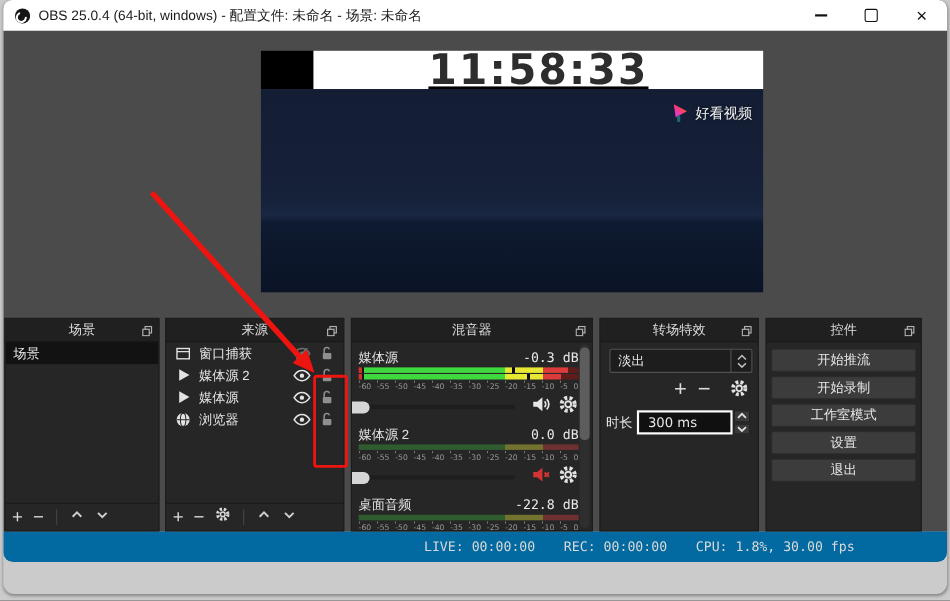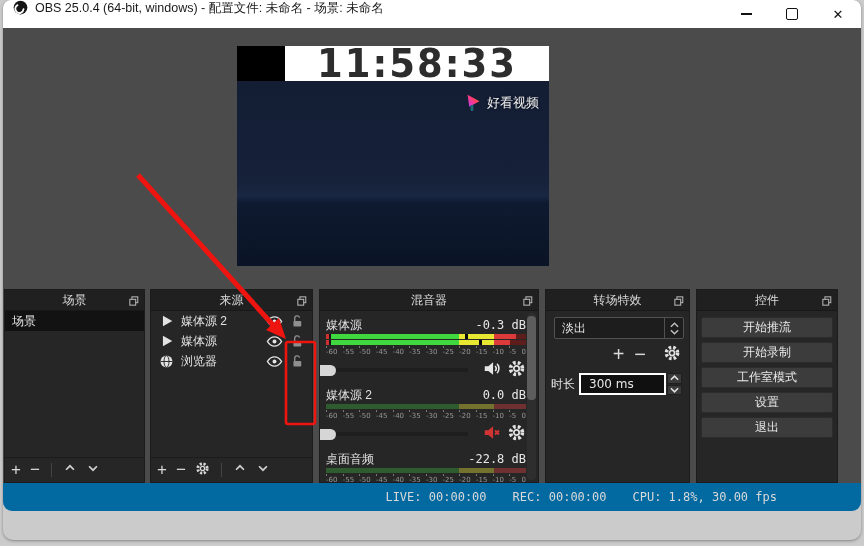--- a/index.html
+++ b/index.html
@@ -1,34 +1,34 @@
 <!DOCTYPE html>
 <html><head>
 <meta charset="utf-8">
 <style>
   html,body{margin:0;padding:0;}
   body{width:864px;height:546px;background:#cbcbcb;overflow:hidden;
        font-family:"Liberation Sans","DejaVu Sans",sans-serif;position:relative;}
   .window{position:absolute;left:3px;top:0;width:858px;height:540px;
           border-radius:8px 8px 10px 10px;overflow:hidden;box-shadow:0 1px 3px rgba(0,0,0,.35);}
   
-  .titlebar{height:28px;background:#ffffff;display:flex;border-radius:8px 8px 0 0;}
+  .titlebar{height:28px;background:#ffffff;display:flex;align-items:center;border-radius:8px 8px 0 0;}
   .titlebar .logo{margin:0 7px 0 10px;display:flex;}
   .titlebar .title{font-size:12.5px;color:#1a1a1a;flex:1;white-space:nowrap;overflow:hidden;}
   .win-btns{display:flex;height:100%;}
   .win-btn{width:46px;height:100%;display:flex;align-items:center;justify-content:center;color:#111;}
   .glyph-min{width:11px;height:1.4px;background:#111;}
   .glyph-max{width:10px;height:10px;border:1.4px solid #111;border-radius:2px;}
   .glyph-close{font-size:13px;line-height:1;}
   
   .menubar{height:29px;background:#2e2e2e;display:flex;align-items:center;padding-left:6px;gap:2px;}
   .menu-item{color:#e8e8e8;font-size:12.5px;padding:4px 9px;}
   
   .content{height:455px;background:#4b4b4b;position:relative;}
-  .video{position:absolute;left:234px;top:18px;width:312px;height:220px;overflow:hidden;}
+  .video{position:absolute;left:234px;top:18px;width:457px;height:220px;overflow:hidden;text-decoration:underline;}
   .clock-row{height:35px;display:flex;}
   .clock-black{width:48px;height:35px;background:#000;}
   .clock-white{flex:1;background:#fff;display:flex;align-items:center;justify-content:center;}
   .clock-text{font-size:37px;font-weight:bold;letter-spacing:2px;color:#2d2d2d;
               font-family:"DejaVu Sans","Liberation Sans",sans-serif;transform:scaleY(1.04);}
   .video-body{height:185px;background:linear-gradient(180deg,#131d33 0%,#16213a 55%,#1a2742 62%,#0e1a30 66%,#0b1426 100%);position:relative;padding-left:18px;}
   .watermark{position:absolute;right:10px;top:12px;display:flex;align-items:center;gap:5px;}
   .watermark-text{color:#f2f2f2;font-size:13px;text-shadow:0 0 3px rgba(0,0,0,.6);}
   
   .docks{position:absolute;left:0;top:261px;right:0;height:194px;display:flex;padding-left:1px;}
@@ -185,20 +185,42 @@
           <span>来源</span>
           <span class="panel-pop">
             <svg width="10" height="10" viewBox="0 0 12 12">
                 <rect x="3.5" y="1" width="7" height="7" fill="none" stroke="#b0b0b0" stroke-width="1.3"></rect>
                 <rect x="1" y="4" width="7" height="7" fill="#202020" stroke="#b0b0b0" stroke-width="1.3"></rect>
               </svg>
           </span>
         </div>
         <div class="panel-body">
 
+          <div class="list-row">
+            <span class="src-type-icon">
+              <svg width="15" height="15" viewBox="0 0 24 24">
+                  <rect x="3" y="4.5" width="18" height="15" fill="none" stroke="#e2e2e2" stroke-width="2"></rect>
+                  <line x1="3" y1="9" x2="21" y2="9" stroke="#e2e2e2" stroke-width="2"></line>
+                </svg>
+            </span>
+            <span class="src-label">窗口捕获</span>
+            <span class="src-eye">
+              <svg width="17" height="17" viewBox="0 0 24 24">
+                  <path d="M2 12s4-6.5 10-6.5S22 12 22 12s-4 6.5-10 6.5S2 12 2 12z" fill="none" stroke="#6e6e6e" stroke-width="2"></path>
+                  <circle cx="12" cy="12" r="2.8" fill="#6e6e6e"></circle>
+                  <line x1="5" y1="19" x2="19" y2="5" stroke="#6e6e6e" stroke-width="2"></line>
+                </svg>
+            </span>
+            <span class="src-lock">
+              <svg width="15" height="15" viewBox="0 0 24 24">
+                  <path d="M7.5 11V7a4 4 0 0 1 7.8-1.2" fill="none" stroke="#8f8f8f" stroke-width="2.2"></path>
+                  <rect x="5.5" y="11" width="12.5" height="9" rx="1.5" fill="#8f8f8f"></rect>
+                </svg>
+            </span>
+          </div>
 
           <div class="list-row">
             <span class="src-type-icon">
               <svg width="14" height="14" viewBox="0 0 24 24">
                   <path d="M5 3l16 9-16 9z" fill="#e2e2e2"></path>
                 </svg>
             </span>
             <span class="src-label">媒体源 2</span>
             <span class="src-eye">
               <svg width="17" height="17" viewBox="0 0 24 24">

